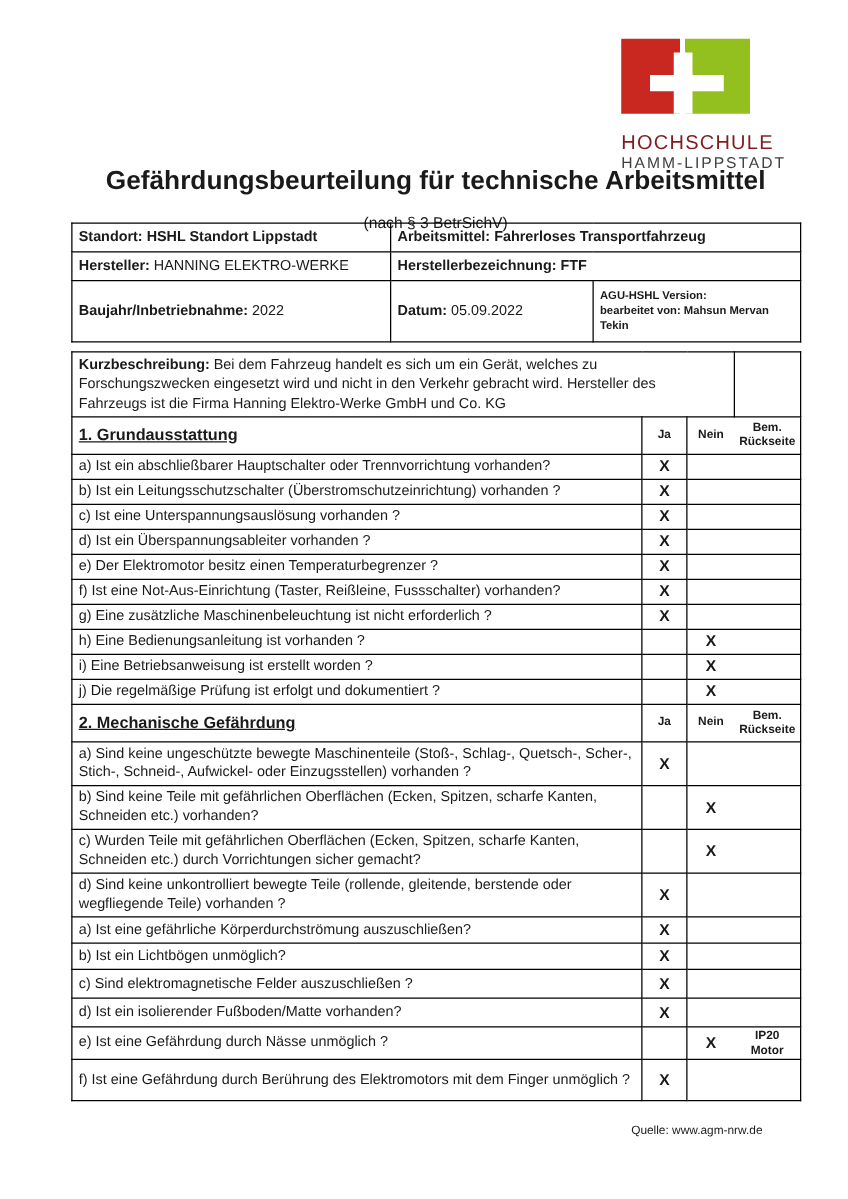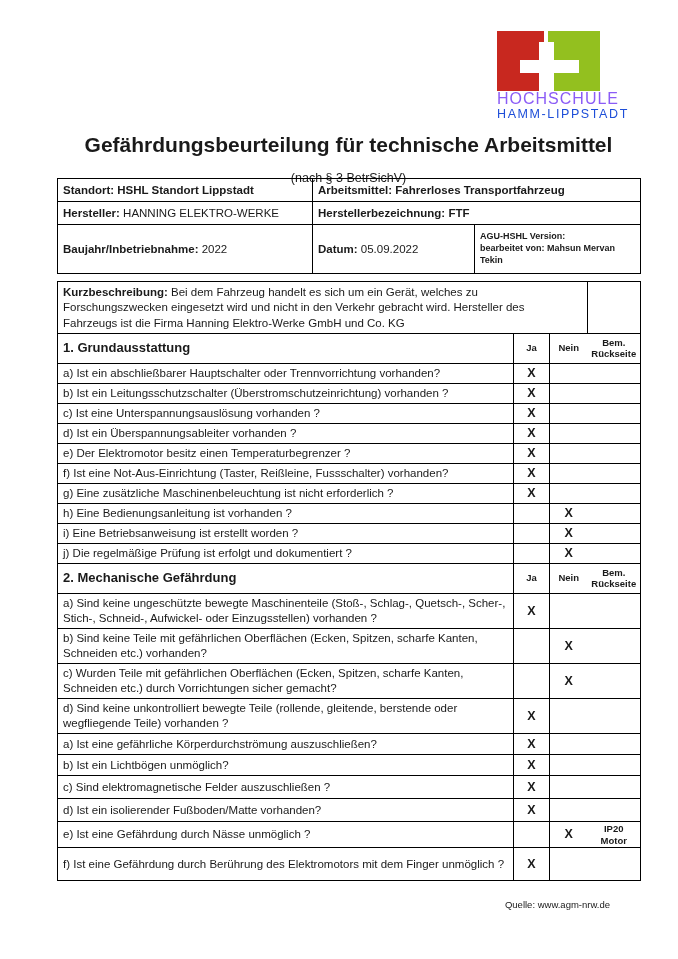--- a/index.html
+++ b/index.html
@@ -7,39 +7,39 @@
     position:relative;width:678px;height:959px;background:#ffffff;
     font-family:"Liberation Sans", sans-serif;color:#1a1a1a;overflow:hidden;
   }
   
   .logo{position:absolute;left:497px;top:31px;width:145px;}
   .logo-squares{position:relative;width:104px;height:60px;}
   .sq-red{position:absolute;left:0;top:0;width:47px;height:60px;background:#c8281f;}
   .sq-green{position:absolute;left:51px;top:0;width:52px;height:60px;background:#93c01f;}
   .plus-h{position:absolute;left:23px;top:29px;width:59px;height:13px;background:#fff;}
   .plus-v{position:absolute;left:42px;top:11px;width:15px;height:49px;background:#fff;}
-  .logo-line1{margin-top:0;font-size:16px;letter-spacing:1px;color:#8b5cf6;line-height:1.0;}
-  .logo-line2{font-size:12.5px;letter-spacing:1.6px;color:#1d4ed8;line-height:1.15;}
+  .logo-line1{margin-top:16px;font-size:16px;letter-spacing:1px;color:#7f1d1d;line-height:1.0;}
+  .logo-line2{font-size:12.5px;letter-spacing:1.6px;color:#404040;line-height:1.15;}
   
   .title{position:absolute;left:57px;top:133px;width:583px;text-align:center;
          font-size:21px;font-weight:bold;}
   .subtitle{position:absolute;left:57px;top:171px;width:583px;text-align:center;font-size:12.5px;}
   
   table{border-collapse:collapse;table-layout:fixed;padding-left:33px;}
   td{border:1.5px solid #000;font-size:11.5px;vertical-align:middle;
      padding:1px 5px;overflow:hidden;line-height:1.3;}
   .b{font-weight:bold;}
   .info-table{position:absolute;left:57px;top:178px;width:583px;}
   .info-table td{height:20px;}
   .info-table tr.tall td{height:44px;}
   .agu{font-size:9px;font-weight:bold;line-height:1.3;padding:2px 5px;}
   
   .main-table{position:absolute;left:57px;top:281px;width:583px;}
   .kurz{height:47px;line-height:1.33;padding:1px 5px;vertical-align:top;padding-top:3px;}
-  .sec-t{font-weight:bold;font-size:13px;height:27px;}
+  .sec-t{font-weight:bold;font-size:13px;height:27px;text-decoration:underline;}
   .ch{font-size:9.5px;font-weight:bold;text-align:center;padding:1px 2px;line-height:1.15;}
   .q{padding-left:5px;margin-top:34px;}
   .m{text-align:center;font-weight:bold;font-size:12.5px;padding:0;}
   .bm{font-size:9.5px;font-weight:bold;text-align:center;padding:1px 6px;line-height:1.2;}
   .nr{border-right-style:hidden;}
   .bl{border-left-style:hidden;}
   tr.r20 td{height:17px;}
   tr.r35 td{height:32px;}
   tr.r21 td{height:18px;}
   tr.r23 td{height:20px;}

